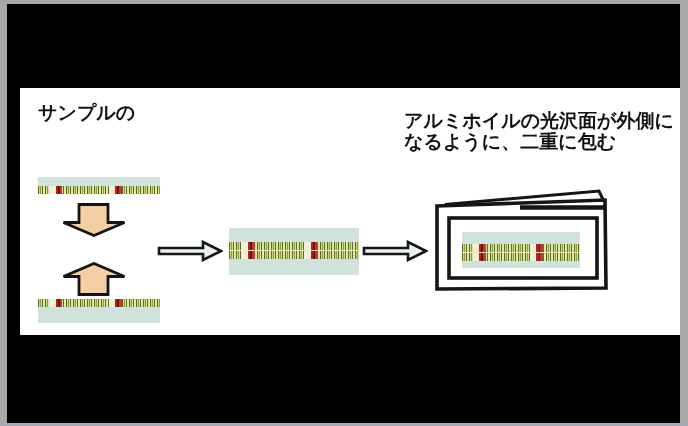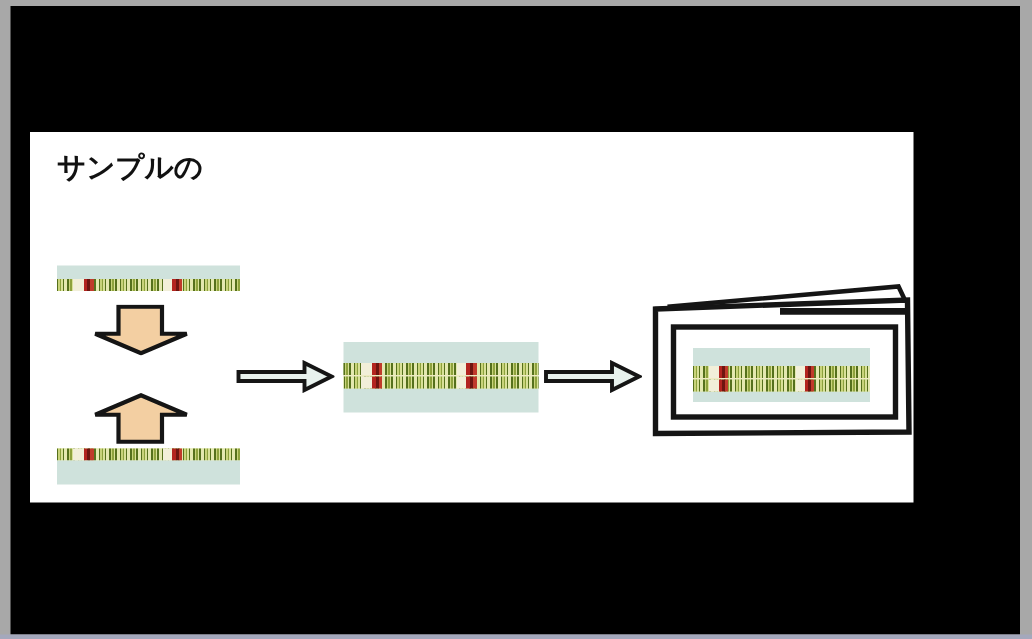--- a/index.html
+++ b/index.html
@@ -3,21 +3,21 @@
 <meta charset="utf-8">
 <style>
   html,body{margin:0;padding:0;background:#888;}
   .stage{
     position:relative;width:688px;height:426px;overflow:hidden;
     background:var(--frame,#a8a8a8);
     font-family:"Liberation Sans","DejaVu Sans",sans-serif;
   }
   .frame-bottom{position:absolute;left:0;bottom:0;width:100%;height:3px;background:var(--frame-bottom,#a4a8bc);}
   .slide{position:absolute;left:7px;top:4px;width:673px;height:419px;background:var(--slide-bg,#000);}
-  .panel{position:absolute;left:13px;top:84px;width:589px;height:247px;background:var(--panel-bg,#fff);}
+  .panel{position:absolute;left:13px;top:84px;width:660px;height:247px;background:var(--panel-bg,#fff);}
   .caption{
     position:absolute;color:#111;font-weight:700;font-size:19px;line-height:21px;
     white-space:nowrap;letter-spacing:0;
   }
   .caption span{display:block;}
   .caption-left{left:18px;top:14px;}
   .caption-right{left:384px;top:22px;}
 
   
   .abs{position:absolute;}
@@ -66,20 +66,24 @@
 <body>
 
 <div class="stage">
   <div class="slide">
     <div class="panel">
 
       <div class="caption caption-left">
         <span>サンプルの</span>
       </div>
 
+      <div class="caption caption-right">
+        <span>アルミホイルの光沢面が外側に</span>
+        <span>なるように、二重に包む</span>
+      </div>
 
       <div class="abs sample-top">
         <div class="substrate"></div>
         <div class="texture flip"></div>
       </div>
 
       <svg class="arrow-svg press-down" width="66" height="34" viewBox="0 0 66 34">
         <path d="M18,1.5 H47 V19.5 H63.5 L33,32.5 L2.5,19.5 H18 Z" fill="var(--press-arrow-fill,#f3cfa2)" stroke="var(--line-color,#151515)" stroke-width="2.8" stroke-linejoin="miter"></path>
       </svg>
       <svg class="arrow-svg press-up" width="66" height="34" viewBox="0 0 66 34">

